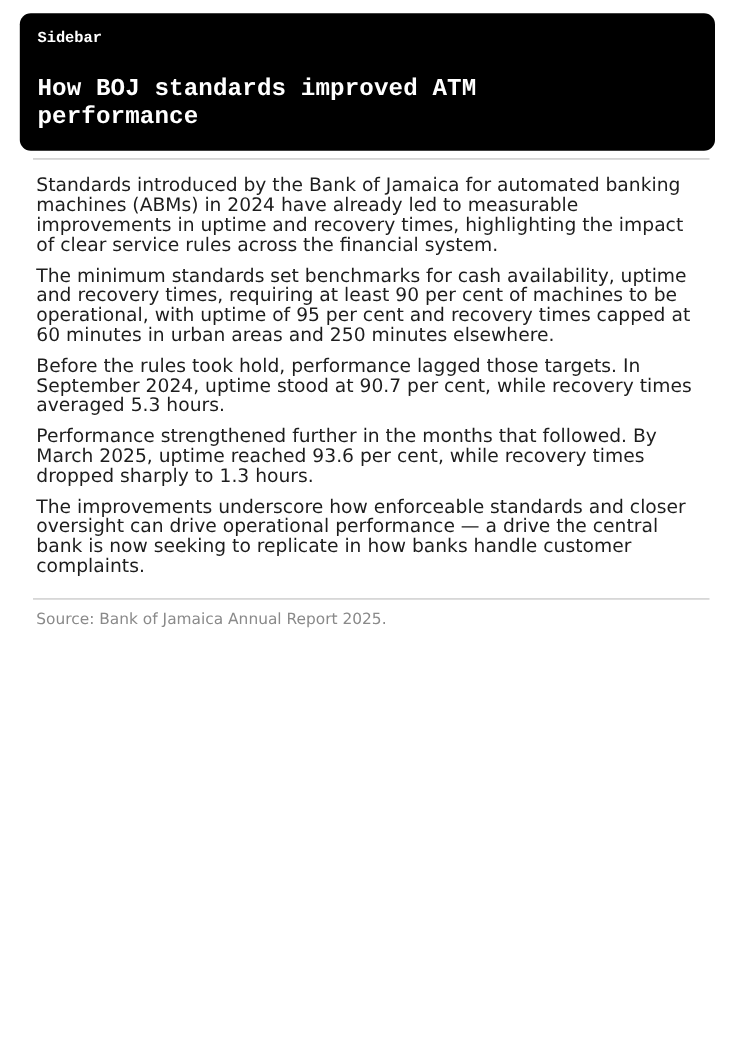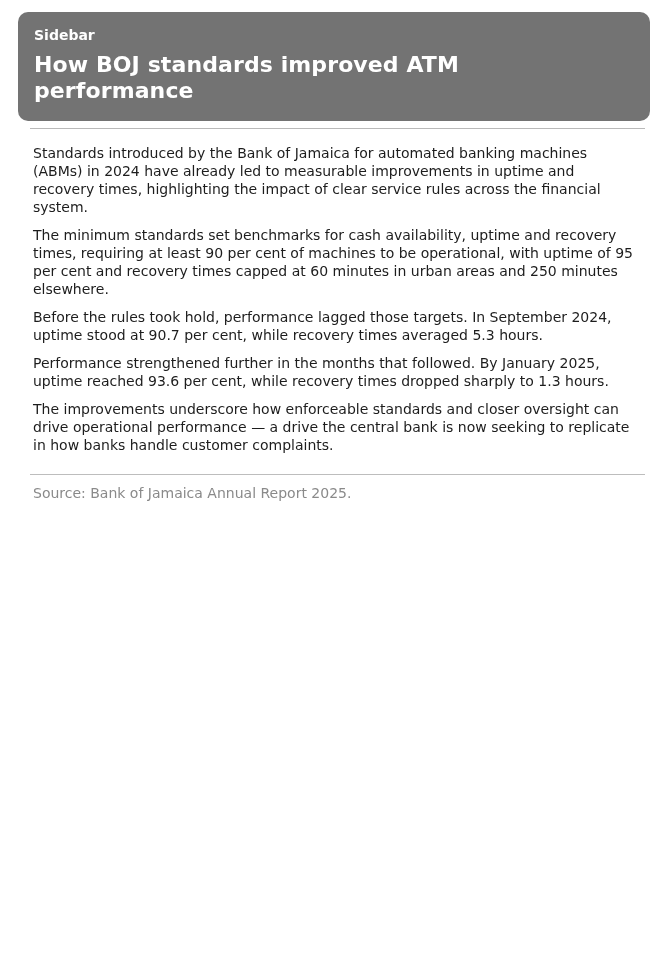--- a/index.html
+++ b/index.html
@@ -11,51 +11,52 @@
     overflow: hidden;
   }
   .page {
     width: 669px;
     height: 956px;
     background: #ffffff;
     position: relative;
   }
   .header-card {
     margin: 12px 19px 0 18px;
-    background: #737373;
+    background: #000000;
     border-radius: 10px;
     padding: 15px 8px 17px 16px;
+    font-family: Liberation Mono, monospace;
   }
   .kicker {
     color: #ffffff;
     font-size: 14px;
     font-weight: bold;
     line-height: 1.2;
   }
   .title {
     color: #ffffff;
     font-size: 22px;
     font-weight: bold;
     line-height: 1.18;
-    margin-top: 8px;
+    margin-top: 24px;
     max-width: 530px;
     letter-spacing: 0.1px;
   }
   .divider-top {
     border: none;
     border-top: 1px solid #b9b9b9;
     margin: 7px 24px 0 30px;
   }
   .content {
     margin: 15px 30px 0 33px;
     width: 606px;
   }
   .para {
     color: #1d1d1d;
-    font-size: 14px;
+    font-size: 17px;
     line-height: 18px;
     margin: 0 0 10px 0;
   }
   .divider-bottom {
     border: none;
     border-top: 1px solid #bdbdbd;
     margin: 20px 24px 0 30px;
   }
   .source {
     color: #8a8a8a;
@@ -73,21 +74,21 @@
     <div class="kicker">Sidebar</div>
     <div class="title">How BOJ standards improved ATM performance</div>
   </div>
 
   <hr class="divider-top">
 
   <div class="content">
     <p class="para">Standards introduced by the Bank of Jamaica for automated banking machines (ABMs) in 2024 have already led to measurable improvements in uptime and recovery times, highlighting the impact of clear service rules across the financial system.</p>
     <p class="para">The minimum standards set benchmarks for cash availability, uptime and recovery times, requiring at least 90 per cent of machines to be operational, with uptime of 95 per cent and recovery times capped at 60 minutes in urban areas and 250 minutes elsewhere.</p>
     <p class="para">Before the rules took hold, performance lagged those targets. In September 2024, uptime stood at 90.7 per cent, while recovery times averaged 5.3 hours.</p>
-    <p class="para">Performance strengthened further in the months that followed. By January 2025, uptime reached 93.6 per cent, while recovery times dropped sharply to 1.3 hours.</p>
+    <p class="para">Performance strengthened further in the months that followed. By March 2025, uptime reached 93.6 per cent, while recovery times dropped sharply to 1.3 hours.</p>
     <p class="para">The improvements underscore how enforceable standards and closer oversight can drive operational performance — a drive the central bank is now seeking to replicate in how banks handle customer complaints.</p>
   </div>
 
   <hr class="divider-bottom">
 
   <div class="source">Source: Bank of Jamaica Annual Report 2025.</div>
 
 </div>
 
 </body></html>

